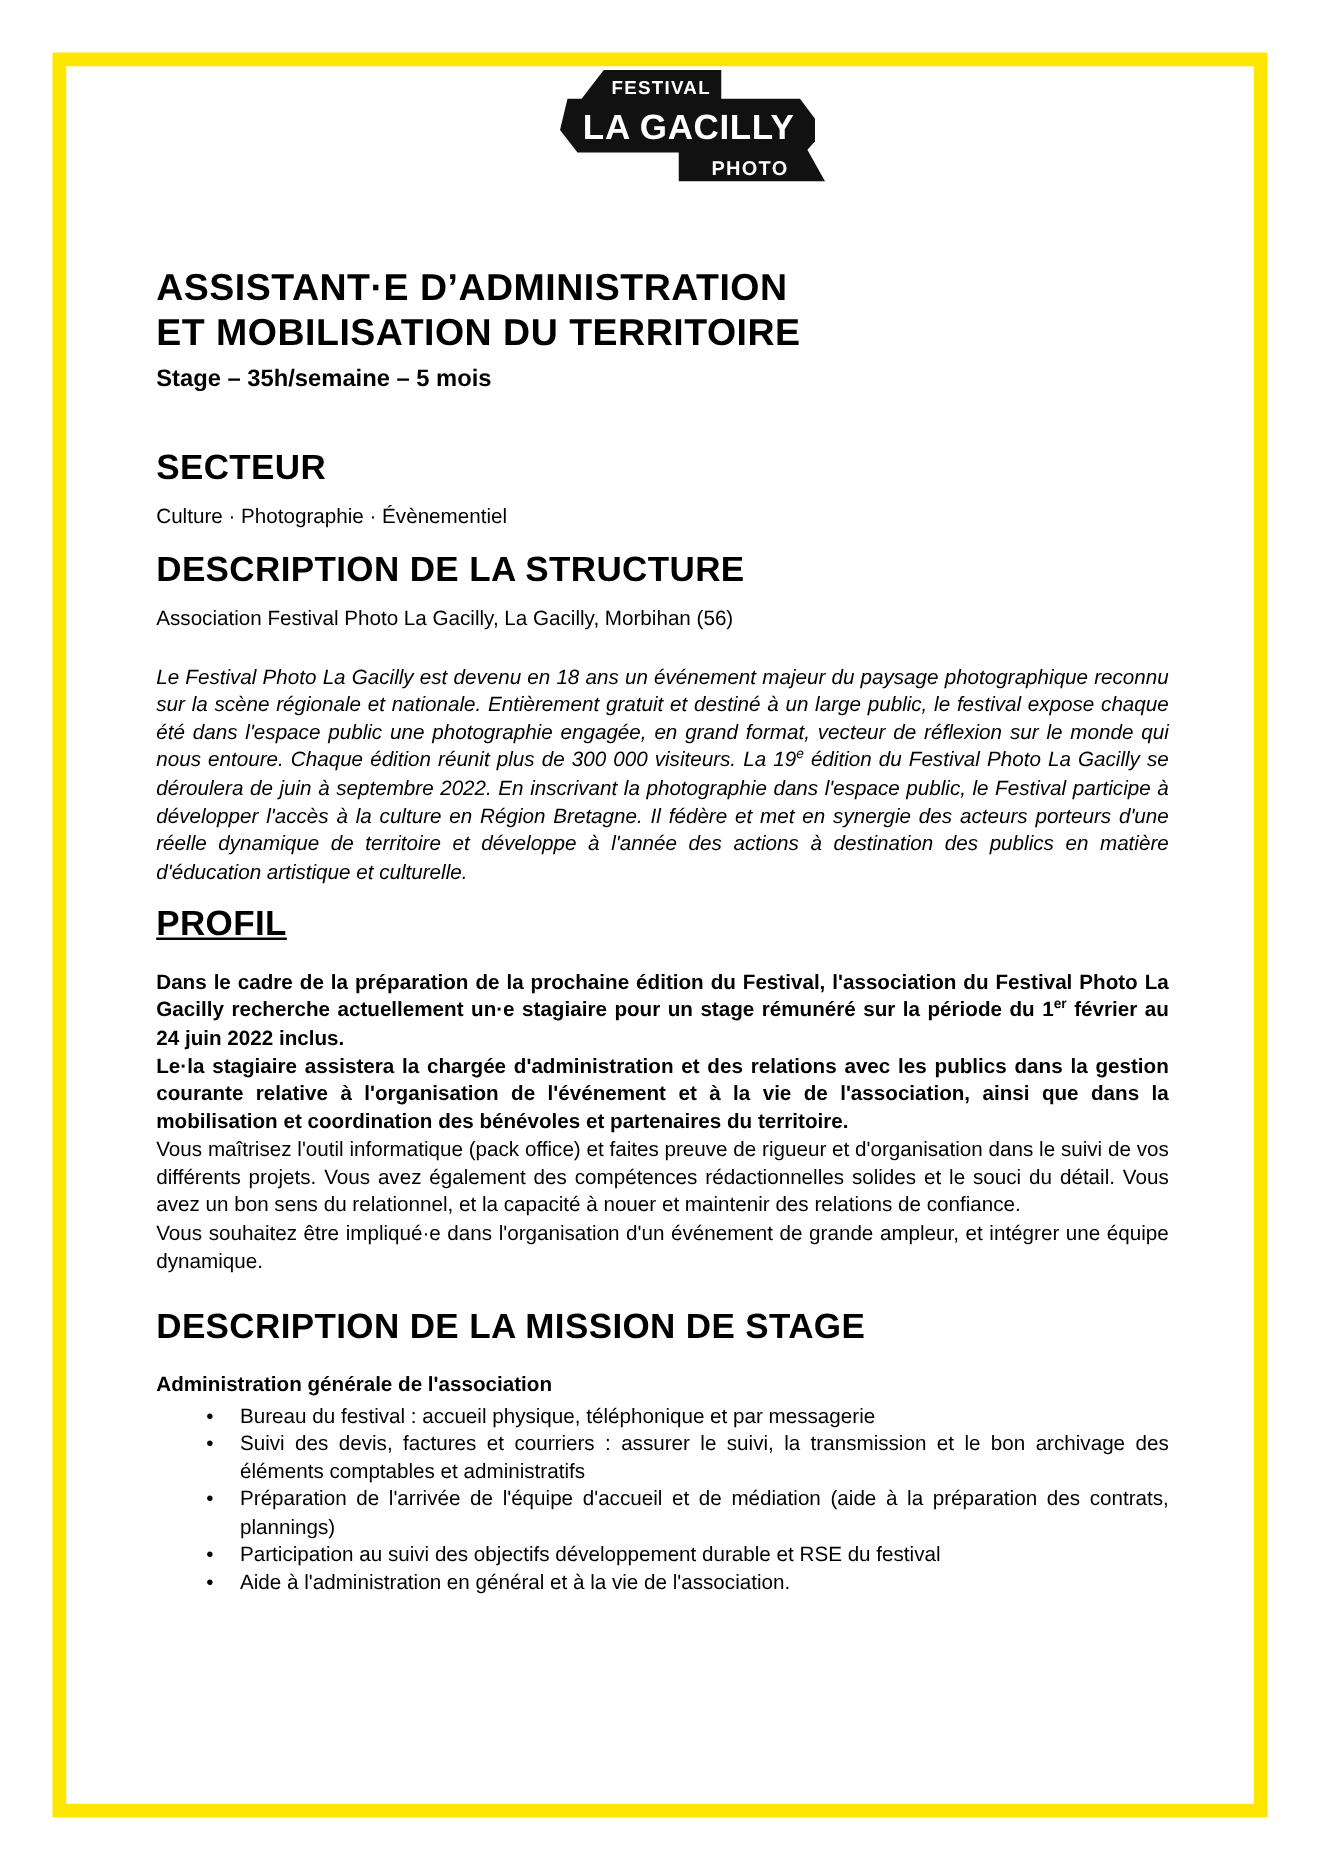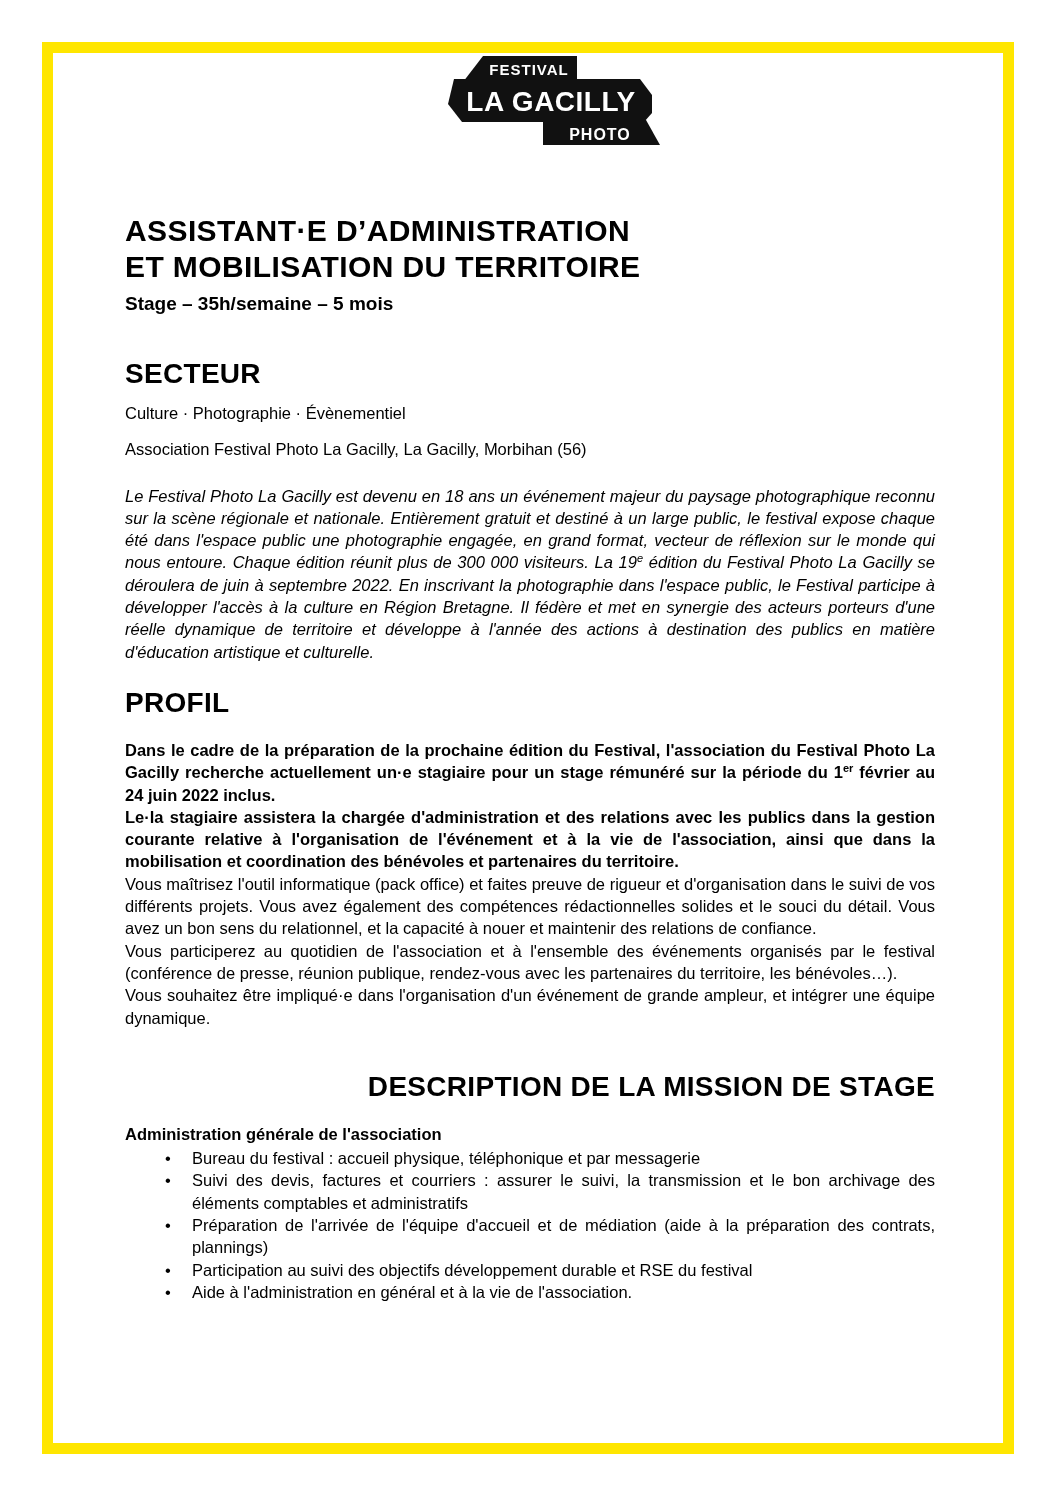--- a/index.html
+++ b/index.html
@@ -43,22 +43,22 @@
     font-size:19px; line-height:24px;
     font-weight:bold;
   }
   .h2 {
     font-size:28px; line-height:28px;
     font-weight:bold;
     letter-spacing:0.3px;
   }
   .h2-secteur   { margin-top:44px; }
   .h2-structure { margin-top:18px; }
-  .h2-profil    { margin-top:26px; }
-  .h2-mission   { margin-top:44px;text-align:right; }
+  .h2-profil    { margin-top:16px;text-decoration:underline; }
+  .h2-mission   { margin-top:27px; }
   .body-text {
     font-size:16.5px; line-height:22.3px;
   }
   .mt2  { margin-top:14px; }
   .mt22 { margin-top:22px; }
   .mt24 { margin-top:24px; }
   .italic  { font-style:italic; }
   .bold    { font-weight:bold; }
   .justify { text-align:justify; }
   sup {
@@ -101,30 +101,30 @@
 
     <h1 class="title">
       <span>ASSISTANT·E D’ADMINISTRATION</span><br>
       <span>ET MOBILISATION DU TERRITOIRE</span>
     </h1>
     <div class="subtitle">Stage – 35h/semaine – 5 mois</div>
 
     <h2 class="h2 h2-secteur">SECTEUR</h2>
     <p class="body-text mt2">Culture · Photographie · Évènementiel</p>
 
+    <h2 class="h2 h2-structure">DESCRIPTION DE LA STRUCTURE</h2>
     <p class="body-text mt2">Association Festival Photo La Gacilly, La Gacilly, Morbihan (56)</p>
 
     <p class="body-text italic justify mt24"><span>Le Festival Photo La Gacilly est devenu en 18 ans un événement majeur du paysage photographique reconnu sur la scène régionale et nationale. Entièrement gratuit et destiné à un large public, le festival expose chaque été dans l'espace public une photographie engagée, en grand format, vecteur de réflexion sur le monde qui nous entoure. Chaque édition réunit plus de 300 000 visiteurs. La 19</span><sup>e</sup><span> édition du Festival Photo La Gacilly se déroulera de juin à septembre 2022. En inscrivant la photographie dans l'espace public, le Festival participe à développer l'accès à la culture en Région Bretagne. Il fédère et met en synergie des acteurs porteurs d'une réelle dynamique de territoire et développe à l'année des actions à destination des publics en matière d'éducation artistique et culturelle.</span></p>
 
     <h2 class="h2 h2-profil">PROFIL</h2>
     <div class="body-text justify mt22">
       <p class="bold"><span>Dans le cadre de la préparation de la prochaine édition du Festival, l'association du Festival Photo La Gacilly recherche actuellement un·e stagiaire pour un stage rémunéré sur la période du 1</span><sup>er</sup><span> février au 24 juin 2022 inclus.</span></p>
       <p class="bold">Le·la stagiaire assistera la chargée d'administration et des relations avec les publics dans la gestion courante relative à l'organisation de l'événement et à la vie de l'association, ainsi que dans la mobilisation et coordination des bénévoles et partenaires du territoire.</p>
       <p>Vous maîtrisez l'outil informatique (pack office) et faites preuve de rigueur et d'organisation dans le suivi de vos différents projets. Vous avez également des compétences rédactionnelles solides et le souci du détail. Vous avez un bon sens du relationnel, et la capacité à nouer et maintenir des relations de confiance.</p>
-      <p>Vous participerez au quotidien de l'association et à l'ensemble des événements organisés par le festival (conférence de presse, réunion publique, rendez-vous avec les partenaires du territoire, les bénévoles…).</p>
       <p>Vous souhaitez être impliqué·e dans l'organisation d'un événement de grande ampleur, et intégrer une équipe dynamique.</p>
     </div>
 
     <h2 class="h2 h2-mission">DESCRIPTION DE LA MISSION DE STAGE</h2>
     <p class="body-text bold mt22">Administration générale de l'association</p>
     <ul class="bullet-list body-text justify">
       <li>Bureau du festival : accueil physique, téléphonique et par messagerie</li>
       <li>Suivi des devis, factures et courriers : assurer le suivi, la transmission et le bon archivage des éléments comptables et administratifs</li>
       <li>Préparation de l'arrivée de l'équipe d'accueil et de médiation (aide à la préparation des contrats, plannings)</li>
       <li>Participation au suivi des objectifs développement durable et RSE du festival</li>

